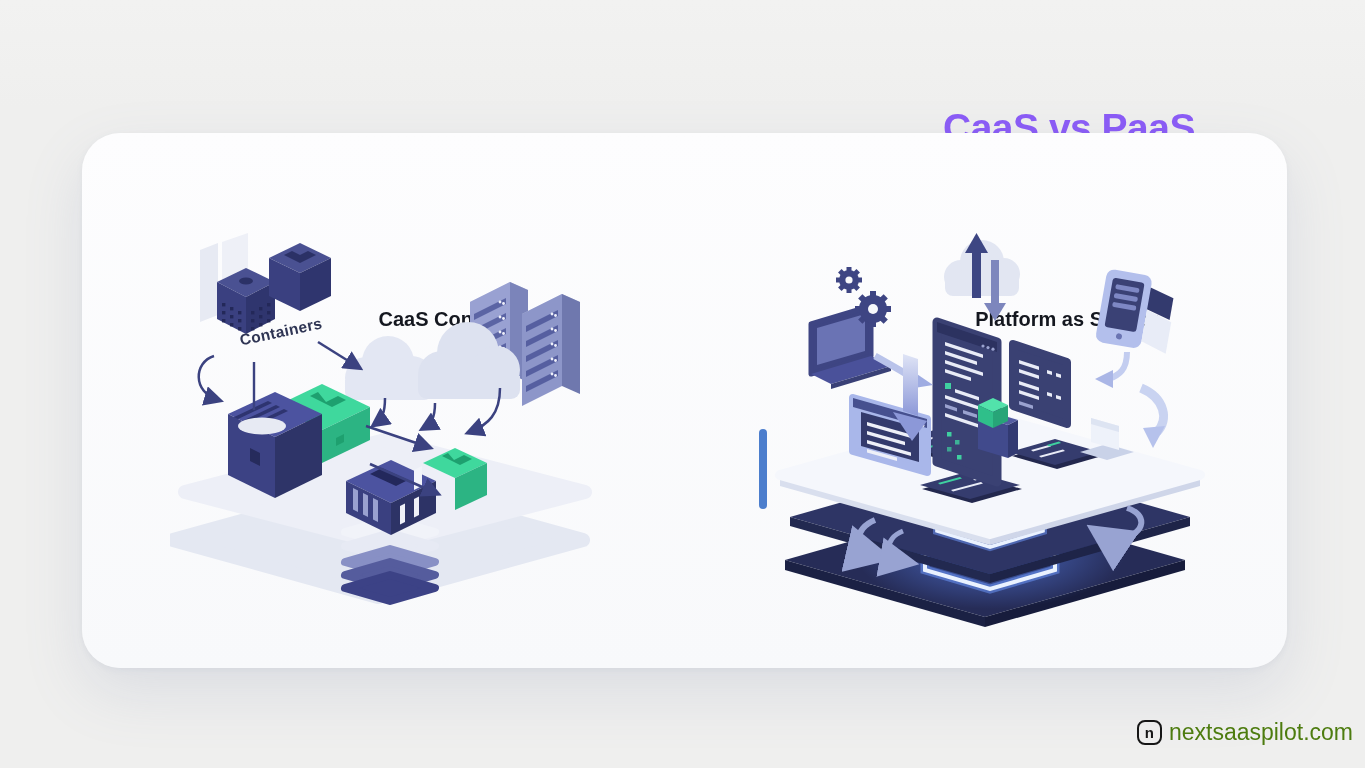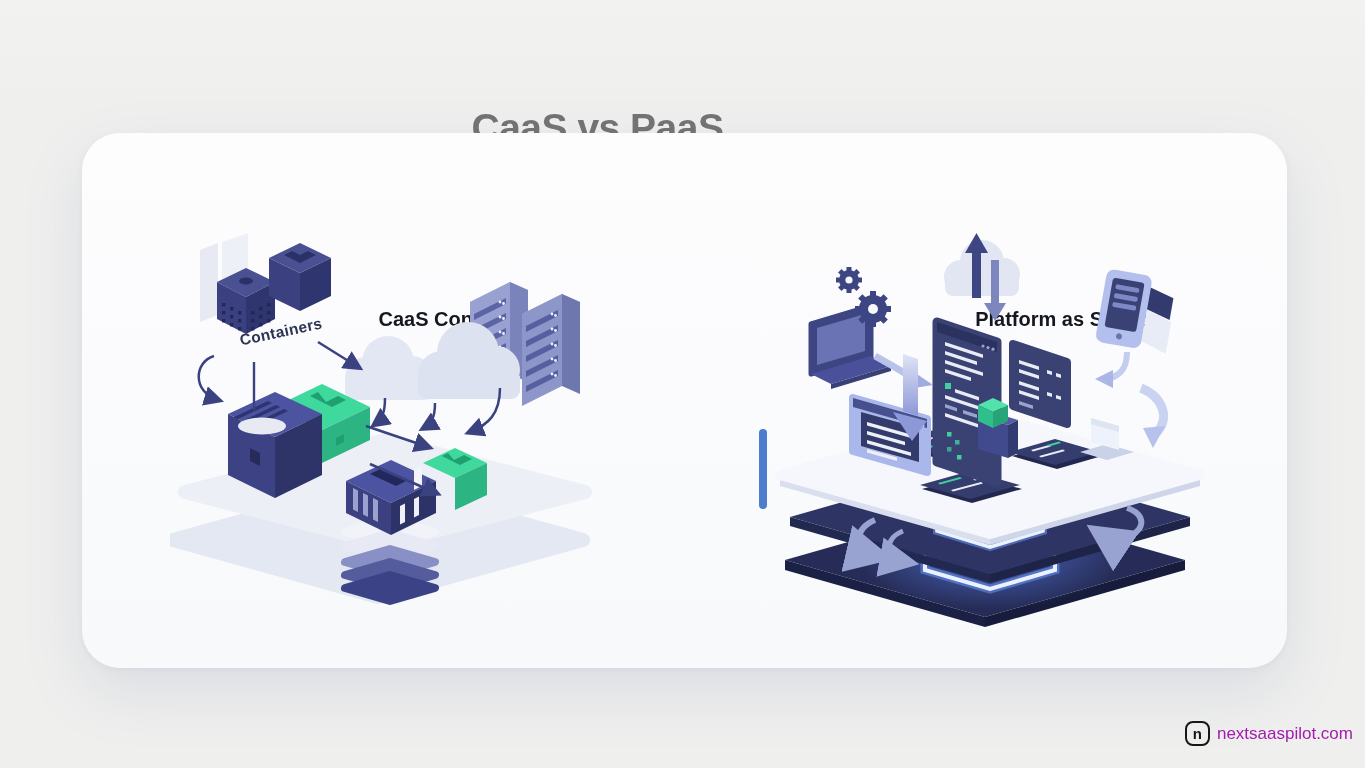--- a/index.html
+++ b/index.html
@@ -4,21 +4,21 @@
 <style>
   * { margin:0; padding:0; box-sizing:border-box; }
   html,body { width:1365px; height:768px; overflow:hidden; }
   body {
     font-family:"Liberation Sans", sans-serif;
     background:linear-gradient(#f2f2f1, #efefee 14%, #efefee);
     position:relative;
   }
   .title {
     position:absolute; left:0; top:106px; width:1195px;
-    text-align:center; font-size:39px; font-weight:700; color:#737373;
+    text-align:right; font-size:39px; font-weight:700; color:#8b5cf6;
     letter-spacing:-0.5px;
   }
   .card {
     position:absolute; left:82px; top:133px; width:1205px; height:535px;
     background:linear-gradient(#fdfdfe, #f8f9fb);
     border-radius:38px;
     box-shadow:0 24px 60px rgba(120,130,165,0.16), 0 2px 6px rgba(120,130,165,0.08);
   }
   .col-label {
     position:absolute; top:175px; font-size:20px; font-weight:600; color:#14171f;
@@ -40,21 +40,21 @@
     white-space:nowrap;
   }
   .footer {
     position:absolute; right:12px; bottom:22px; display:flex; align-items:center; gap:7px;
   }
   .footer .logo {
     width:25px; height:25px; border:2.6px solid #161616; border-radius:8px;
     display:flex; align-items:center; justify-content:center;
   }
   .footer .logo span { font-size:15px; font-weight:700; color:#161616; line-height:1; }
-  .footer .brand { font-size:17px; font-weight:500; color:#a21caf; }
+  .footer .brand { font-size:23px; font-weight:500; color:#4d7c0f; }
 </style>
 </head>
 <body>
 
 <div class="title">CaaS vs PaaS</div>
 
 <div class="card">
   <div class="col-label left">CaaS Container</div>
   <div class="col-label right">Platform as Service</div>
   <div class="divider"></div>

